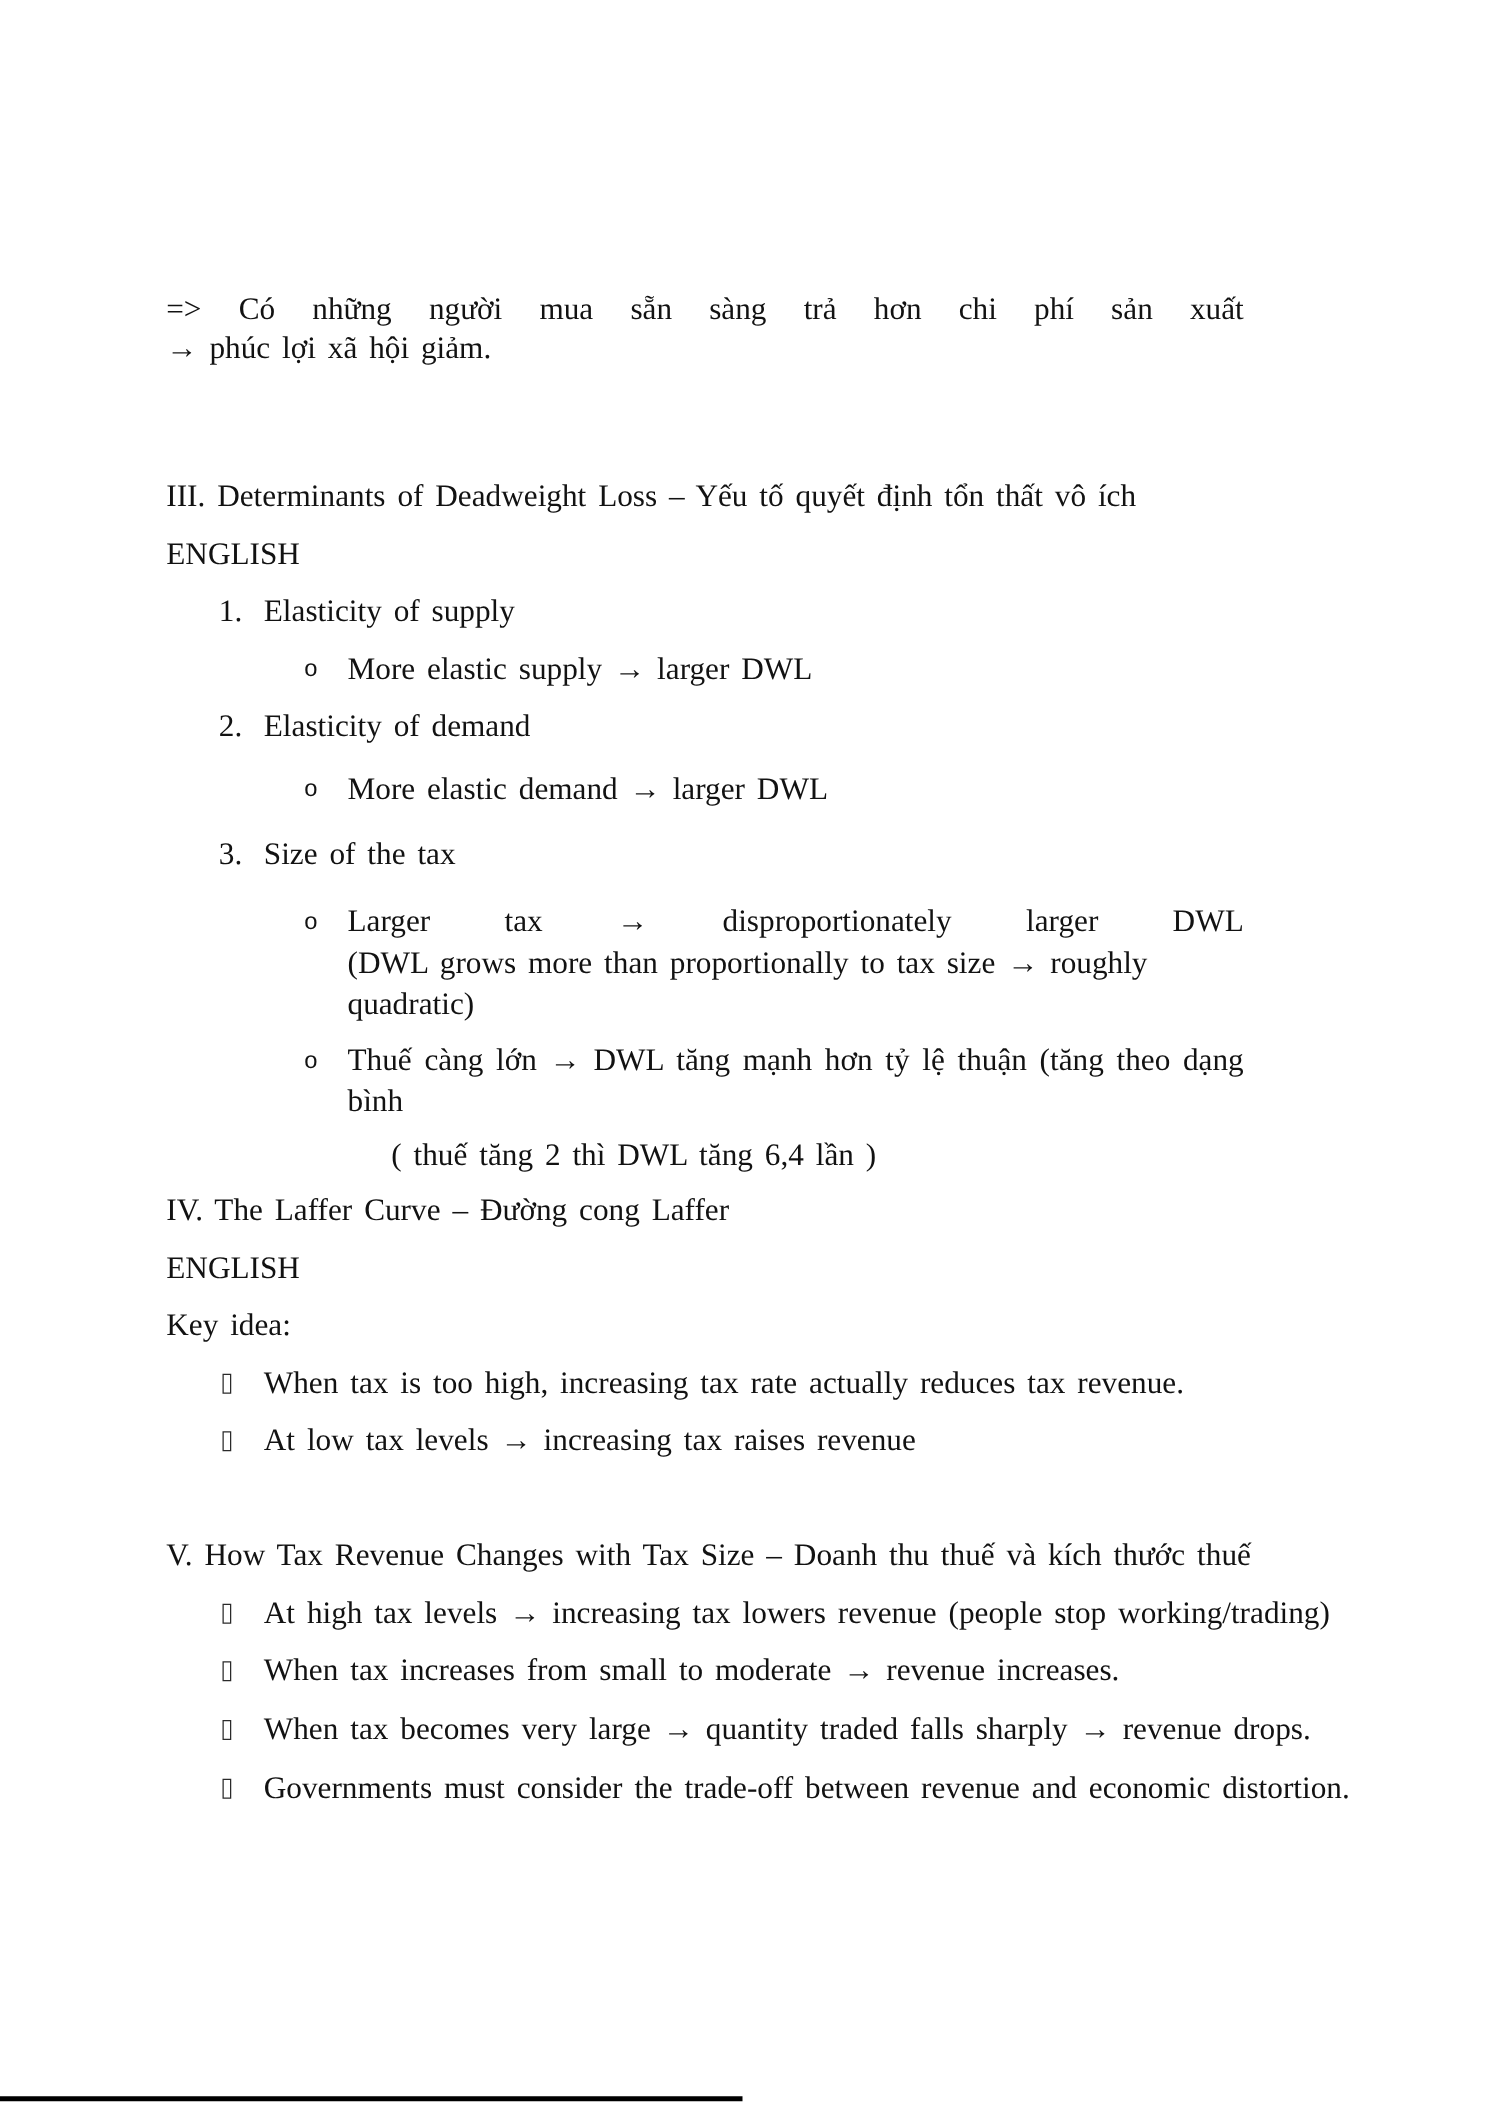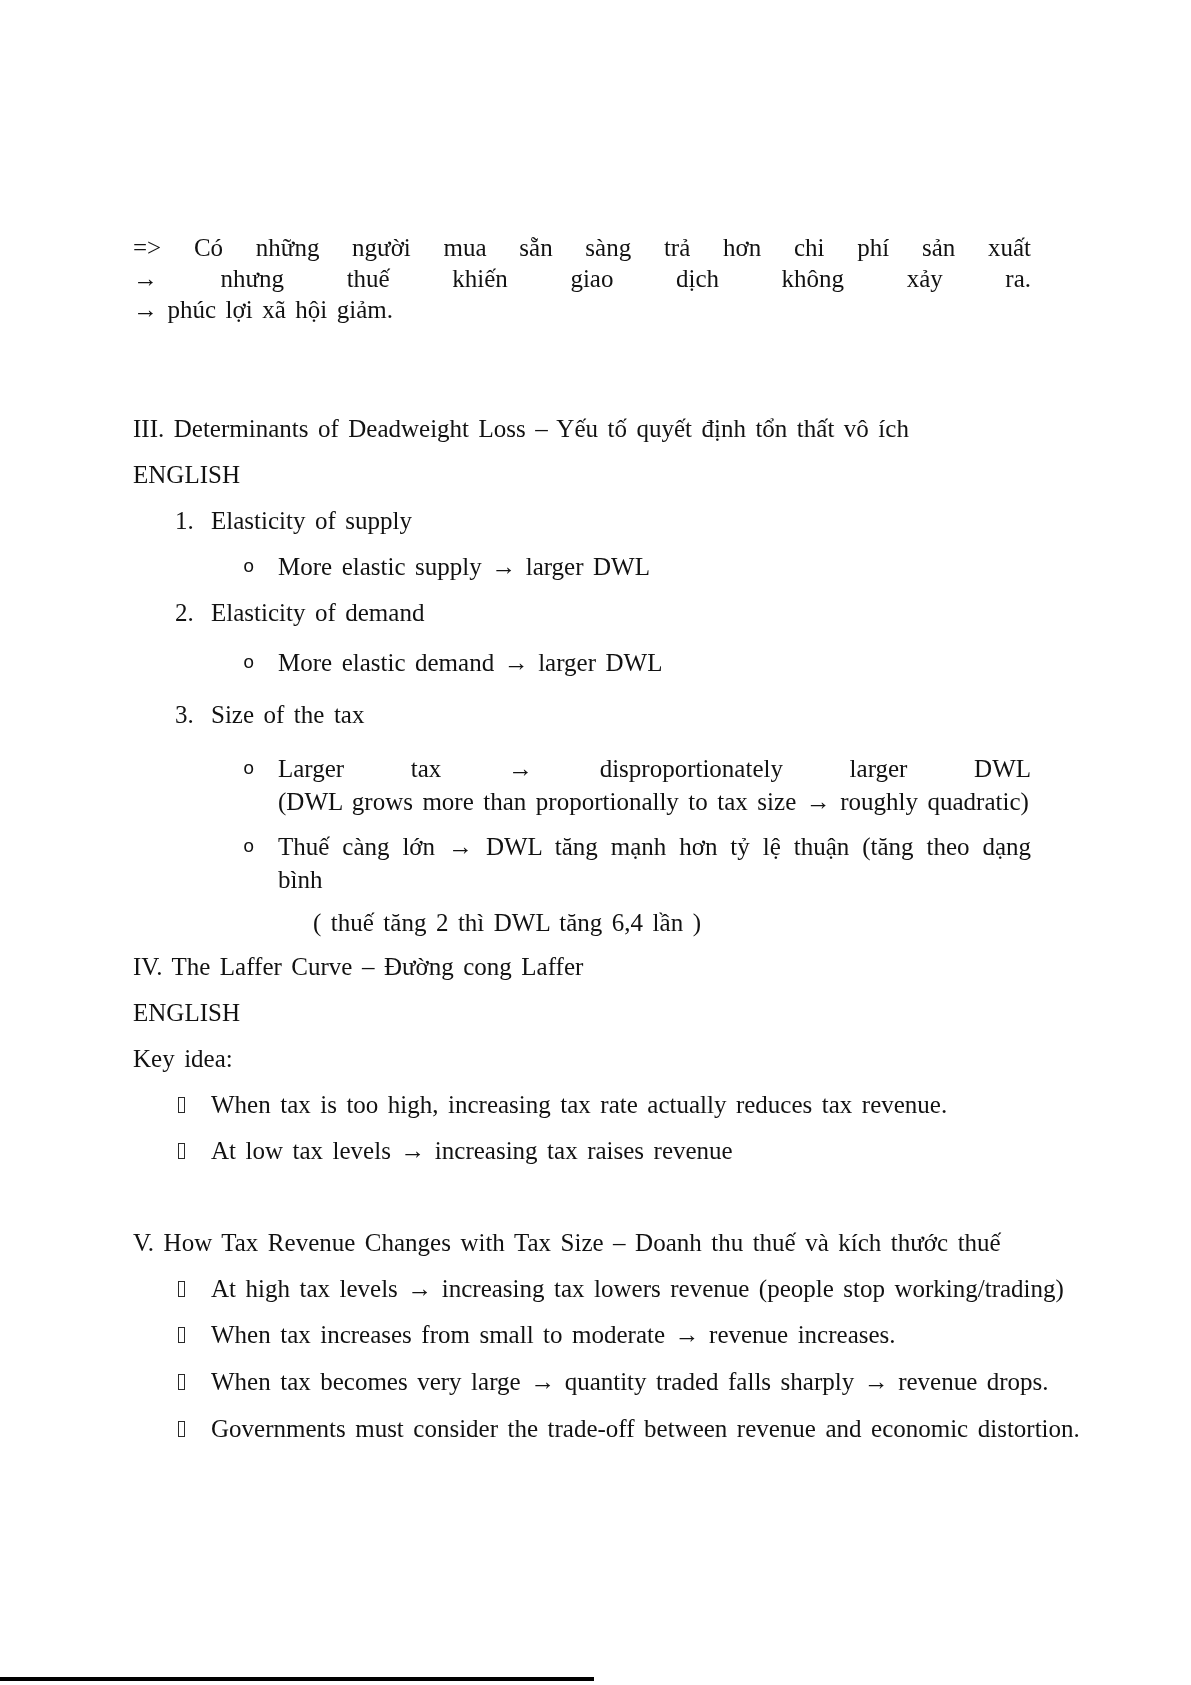--- a/index.html
+++ b/index.html
@@ -4,21 +4,20 @@
 <style>
   html, body { margin: 0; padding: 0; background: #ffffff; }
   .page {
     position: relative;
     width: 1102px;
     height: 1685px;
     background: #ffffff;
     overflow: hidden;
     font-family: "Liberation Serif", "DejaVu Serif", serif;
     color: #121212;
-    padding-left: 36px;
   }
   .content {
     position: absolute;
     left: 133px;
     right: 107px;
     top: 0;
     padding-top: 232px;
   }
   .t {
     font-size: 25px;
@@ -78,21 +77,20 @@
     background: #000000;
   }
 </style>
 </head>
 <body>
 
 <div class="page">
   <div class="content">
 
     <div class="t tight jlast">=&gt; Có những người mua sẵn sàng trả hơn chi phí sản xuất</div>
-    <div class="t tight jlast">→ nhưng thuế khiến giao dịch không xảy ra.</div>
     <div class="t tight">→ phúc lợi xã hội giảm.</div>
 
     <div class="t mt63">III. Determinants of Deadweight Loss – Yếu tố quyết định tổn thất vô ích</div>
     <div class="t mt12">ENGLISH</div>
 
     <div class="t li mt12">
       <span class="num">1.</span>
       <span>Elasticity of supply</span>
     </div>
     <div class="t sub mt12">

